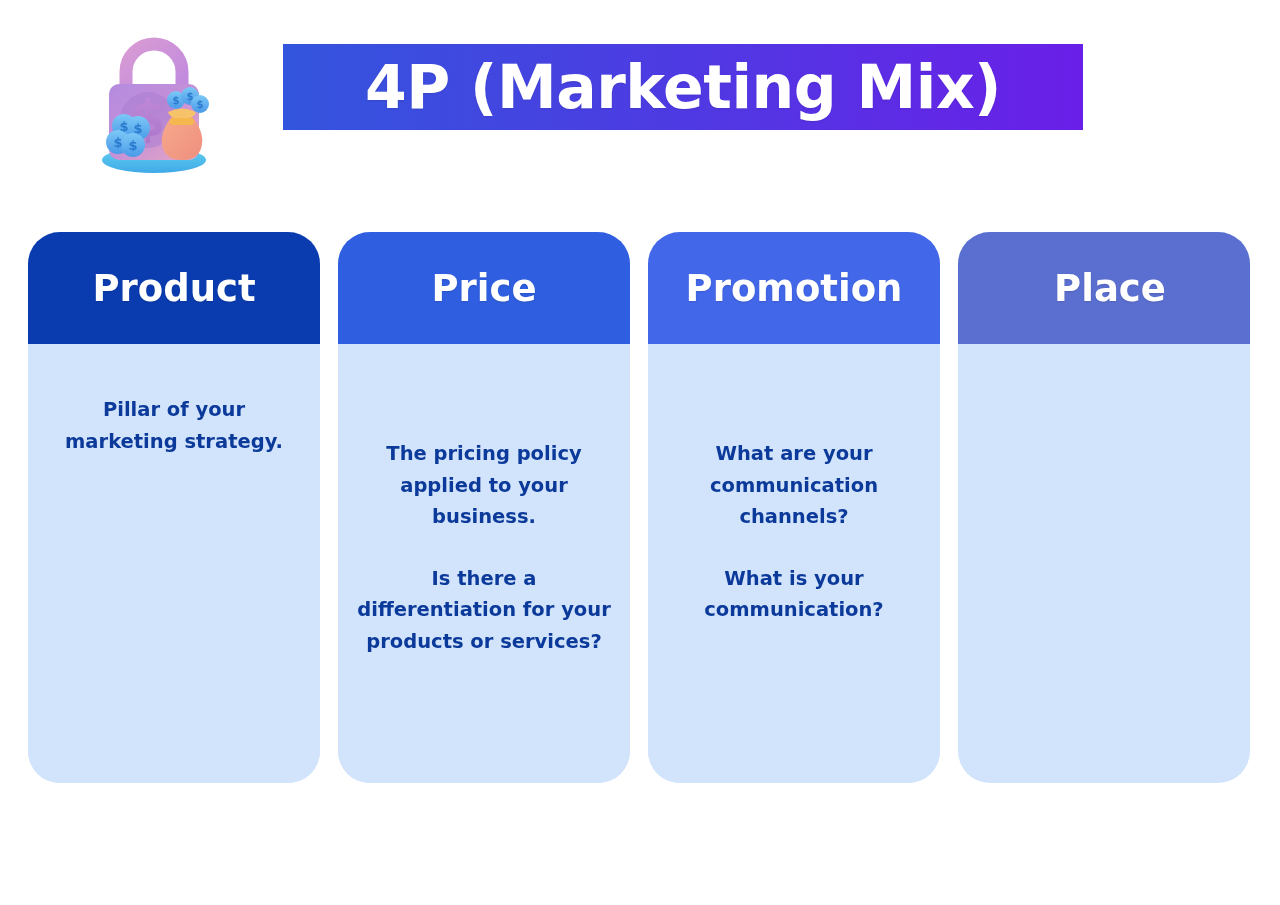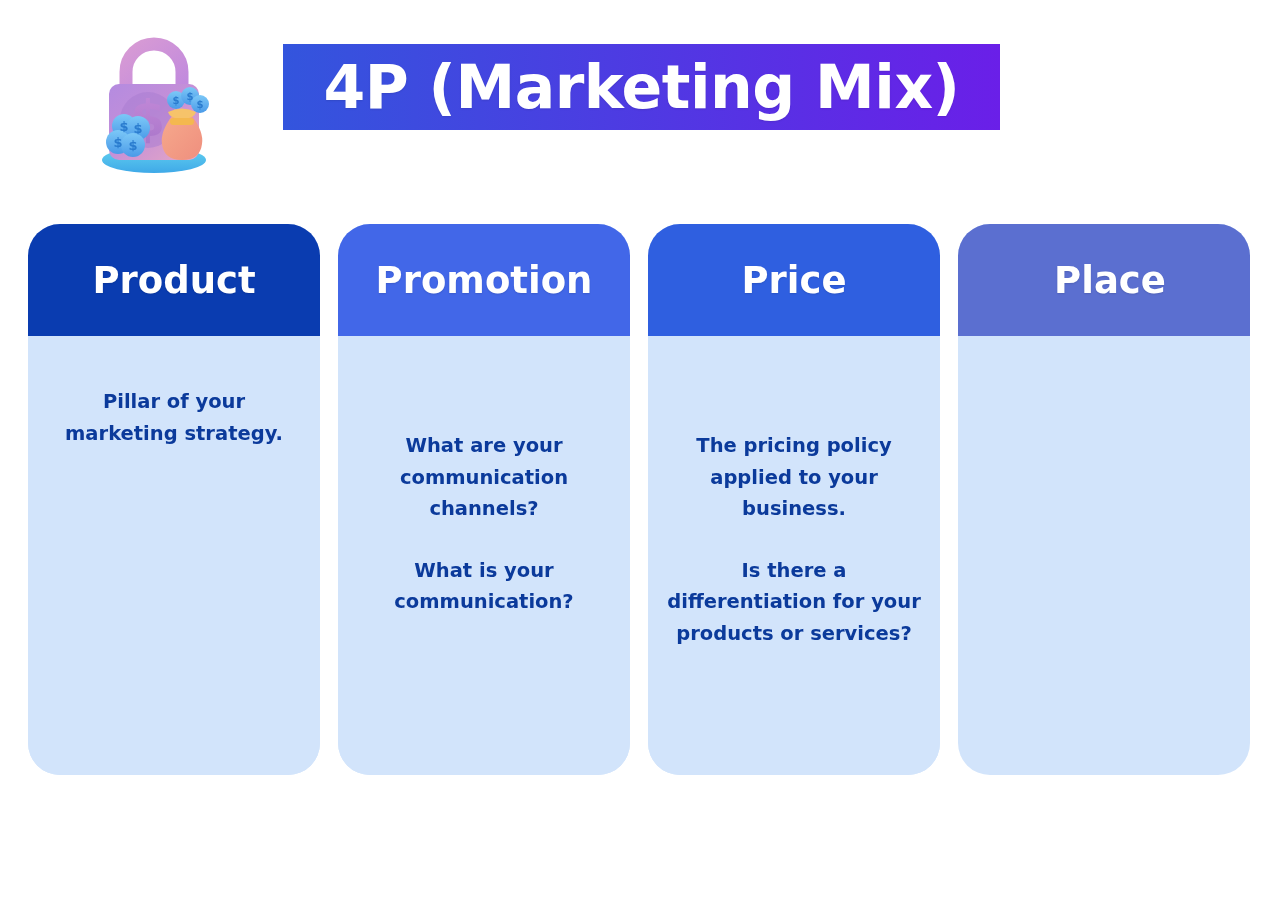--- a/index.html
+++ b/index.html
@@ -30,42 +30,42 @@
     top: 32px;
     width: 150px;
     height: 145px;
   }
   #brand-logo svg { display: block; }
 
   #title-banner {
     position: absolute;
     left: 283px;
     top: 44px;
-    width: 717px;
+    width: 800px;
     height: 86px;
     display: flex;
     align-items: center;
     justify-content: center;
     box-sizing: border-box;
   }
   #title-banner-text {
     color: #ffffff;
     font-size: 60px;
     font-weight: bold;
     line-height: 1;
     letter-spacing: -0.5px;
     white-space: nowrap;
     text-shadow: 0 1px 2px rgba(0,0,0,0.10);
   }
 
   
   #cards-row {
     position: absolute;
     left: 28px;
-    top: 224px;
+    top: 232px;
     width: 1222px;
     height: 551px;
     display: flex;
     gap: 18px;
     justify-content: flex-end;
   }
 
   .card {
     flex: 1 1 0;
     display: flex;
@@ -209,45 +209,45 @@
       <span class="card-header-title">Product</span>
     </div>
     <div class="card-body" style="background: rgb(210, 228, 251);">
       <div class="card-body-inner" style="color: rgb(11, 58, 155);">
         <p class="card-body-para">Pillar of your marketing strategy.</p>
         <div class="card-body-spacer"></div>
       </div>
     </div>
   </div>
 
+  <div class="card card-2" style="background: rgb(210, 228, 251);">
+    <div class="card-header" style="background: rgb(47, 95, 224);">
+      <span class="card-header-title">Price</span>
+    </div>
+    <div class="card-body" style="background: rgb(210, 228, 251);">
+      <div class="card-body-inner" style="color: rgb(11, 58, 155);">
+        <p class="card-body-para">The pricing policy applied to your business.</p>
+        <div class="card-body-spacer"></div>
+        <p class="card-body-para">Is there a differentiation for your products or services?</p>
+      </div>
+    </div>
+  </div>
+
   <div class="card card-3" style="background: rgb(210, 228, 251);">
     <div class="card-header" style="background: rgb(66, 103, 232);">
       <span class="card-header-title">Promotion</span>
     </div>
     <div class="card-body" style="background: rgb(210, 228, 251);">
       <div class="card-body-inner" style="color: rgb(11, 58, 155);">
         <p class="card-body-para">What are your communication channels?</p>
         <div class="card-body-spacer"></div>
         <p class="card-body-para">What is your communication?</p>
       </div>
     </div>
   </div>
 
-  <div class="card card-2" style="background: rgb(210, 228, 251);">
-    <div class="card-header" style="background: rgb(47, 95, 224);">
-      <span class="card-header-title">Price</span>
-    </div>
-    <div class="card-body" style="background: rgb(210, 228, 251);">
-      <div class="card-body-inner" style="color: rgb(11, 58, 155);">
-        <p class="card-body-para">The pricing policy applied to your business.</p>
-        <div class="card-body-spacer"></div>
-        <p class="card-body-para">Is there a differentiation for your products or services?</p>
-      </div>
-    </div>
-  </div>
-
   <div class="card card-4" style="background: rgb(210, 228, 251);">
     <div class="card-header" style="background: rgb(91, 111, 208); padding-left: 12px;">
       <span class="card-header-title">Place</span>
     </div>
   </div>
 
 </div>
 
 </body></html>

